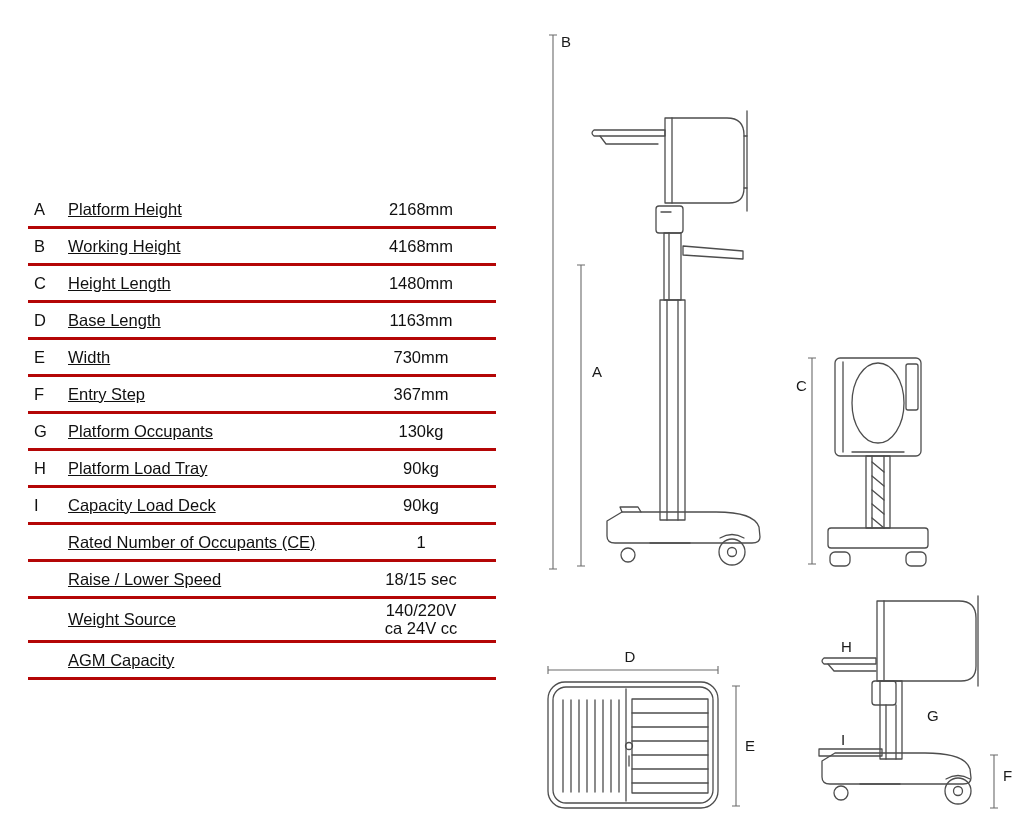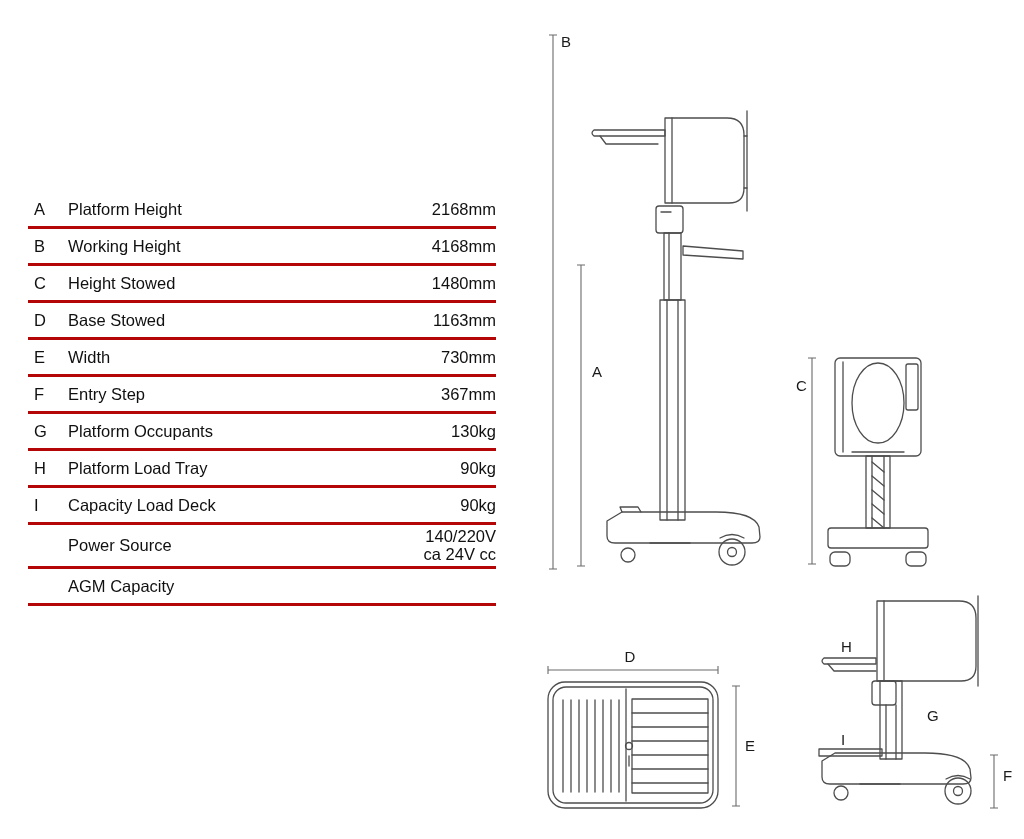--- a/index.html
+++ b/index.html
@@ -10,22 +10,22 @@
   
   .spec-table{position:absolute;left:28px;top:192px;width:468px;}
   .row{
     display:flex;align-items:center;box-sizing:border-box;
     min-height:37px;padding:2px 0;
     border-bottom:3px solid var(--rule,#b40606);
     font-size:16.5px;line-height:1.12;
   }
   .cell{display:block;}
   .key{width:40px;flex:none;padding-left:6px;box-sizing:border-box;}
-  .label{flex:1;padding-right:4px;}
-  .value{width:150px;flex:none;text-align:right;white-space:pre-line;}
+  .label{flex:1;padding-right:4px;text-decoration:underline;}
+  .value{width:150px;flex:none;text-align:center;white-space:pre-line;}
   
   .diagram-area{position:absolute;left:530px;top:0;width:494px;height:839px;}
   .machine{stroke:var(--line,#4d4d4d);fill:none;stroke-width:1.3;stroke-linecap:round;stroke-linejoin:round;}
   .dim{stroke:var(--dim,#6b6b6b);fill:none;stroke-width:1.1;}
   .dimlabel{fill:#1a1a1a;font-size:15px;stroke:none;font-family:"Liberation Sans",sans-serif;}
 </style>
 </head>
 <body>
 
 <div class="page">
@@ -36,26 +36,26 @@
       <span class="cell label">Platform Height</span>
       <span class="cell value">2168mm</span>
     </div>
     <div class="row">
       <span class="cell key">B</span>
       <span class="cell label">Working Height</span>
       <span class="cell value">4168mm</span>
     </div>
     <div class="row">
       <span class="cell key">C</span>
-      <span class="cell label">Height Stowed</span>
+      <span class="cell label">Height Length</span>
       <span class="cell value">1480mm</span>
     </div>
     <div class="row">
       <span class="cell key">D</span>
-      <span class="cell label">Base Stowed</span>
+      <span class="cell label">Base Length</span>
       <span class="cell value">1163mm</span>
     </div>
     <div class="row">
       <span class="cell key">E</span>
       <span class="cell label">Width</span>
       <span class="cell value">730mm</span>
     </div>
     <div class="row">
       <span class="cell key">F</span>
       <span class="cell label">Entry Step</span>
@@ -71,21 +71,31 @@
       <span class="cell label">Platform Load Tray</span>
       <span class="cell value">90kg</span>
     </div>
     <div class="row">
       <span class="cell key">I</span>
       <span class="cell label">Capacity Load Deck</span>
       <span class="cell value">90kg</span>
     </div>
     <div class="row">
       <span class="cell key"></span>
-      <span class="cell label">Power Source</span>
+      <span class="cell label">Rated Number of Occupants (CE)</span>
+      <span class="cell value">1</span>
+    </div>
+    <div class="row">
+      <span class="cell key"></span>
+      <span class="cell label">Raise / Lower Speed</span>
+      <span class="cell value">18/15 sec</span>
+    </div>
+    <div class="row">
+      <span class="cell key"></span>
+      <span class="cell label">Weight Source</span>
       <span class="cell value">140/220V
 ca 24V cc</span>
     </div>
     <div class="row">
       <span class="cell key"></span>
       <span class="cell label">AGM Capacity</span>
     </div>
   </div>
 
   <svg class="diagram-area" viewBox="0 0 494 839" width="494" height="839" xmlns="http://www.w3.org/2000/svg">

